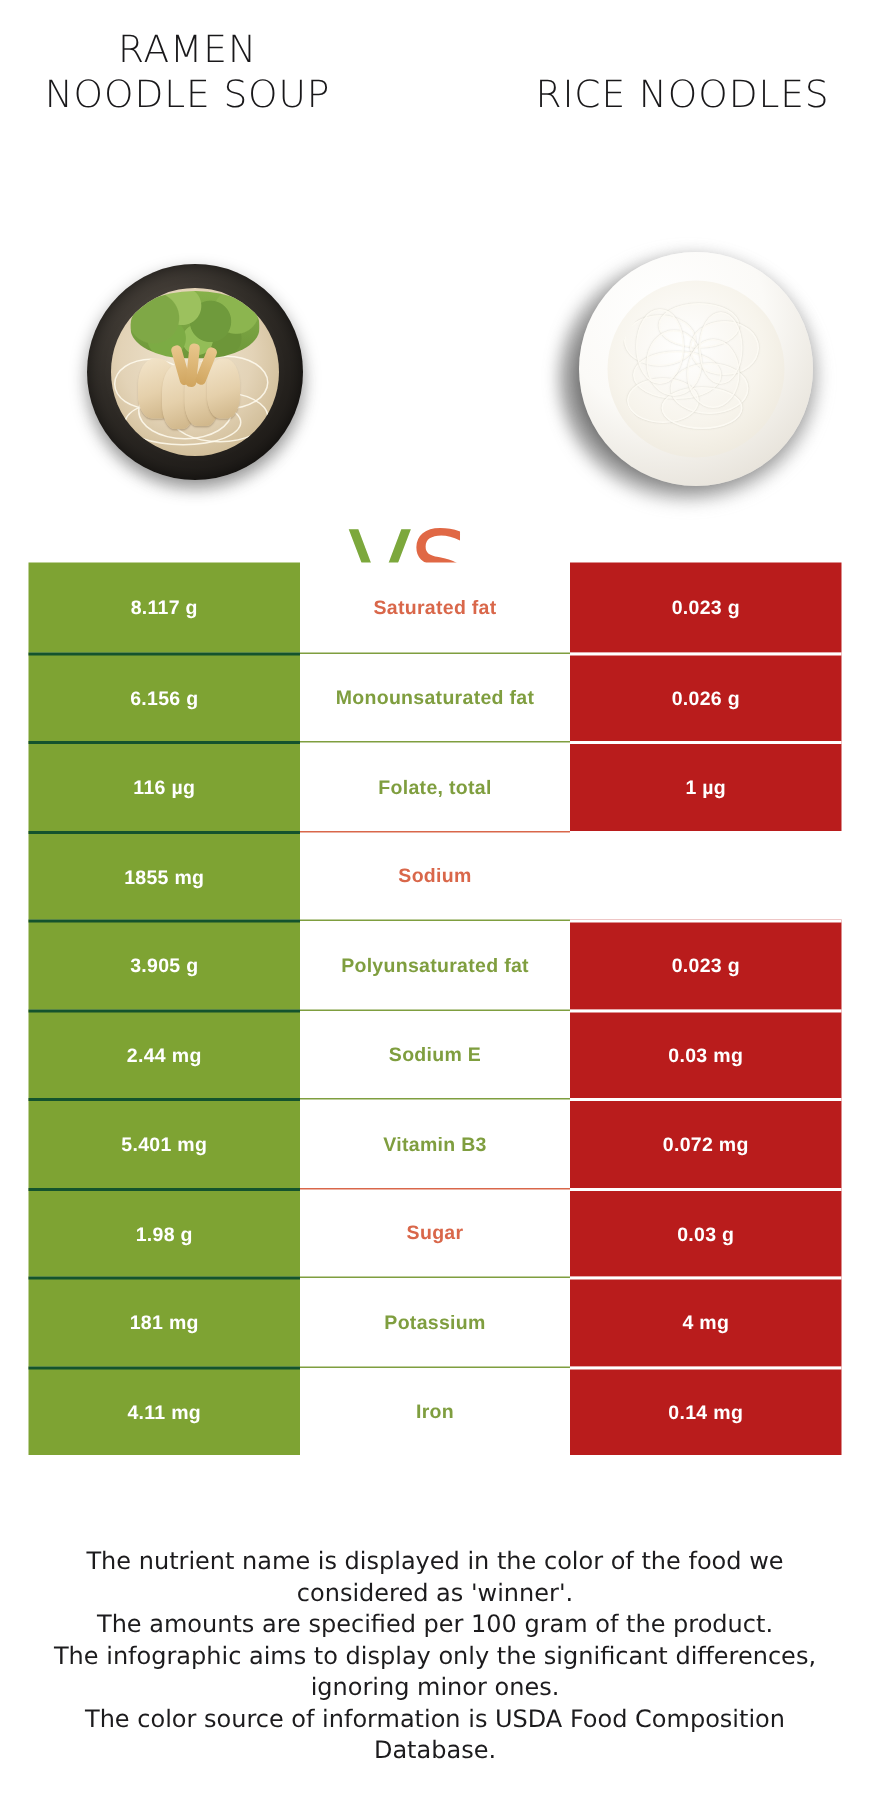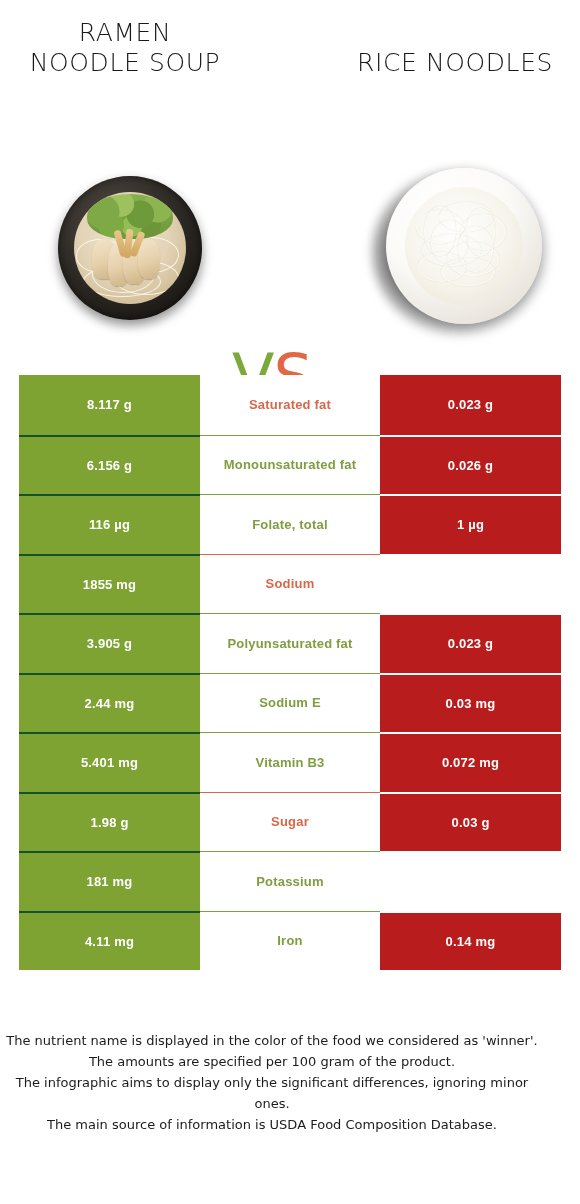--- a/index.html
+++ b/index.html
@@ -121,23 +121,23 @@
   .cell-right { width:181px; background:#b91c1c; color:#ffffff; }
   .cell-left, .cell-right { font-weight:bold; }
   .row + .row .cell-left  { border-top:2px solid #14532d; }
   .row + .row .cell-right { border-top:2px solid #ffffff; }
   .row + .row .cell-mid   { border-top:1px solid currentColor; }
   .win-green  { color:#7f9e3f; }
   .win-orange { color:#d9674a; }
 
   
   .footer {
-    position:absolute; left:0; top:1030px; width:544px;
+    position:absolute; left:18px; top:1030px; width:544px;
     text-align:center; color:#1c1b1d;
-    font-size:13px; line-height:21px;
+    font-size:16px; line-height:21px;
     font-family:"DejaVu Sans", sans-serif;
   }
   .footer p { margin:0; }
 </style>
 </head>
 <body>
 
 <div class="page">
 
   <div class="titles">
@@ -230,27 +230,28 @@
         <div class="cell cell-right">0.072 mg</div>
       </div>
       <div class="row">
         <div class="cell cell-left">1.98 g</div>
         <div class="cell cell-mid win-orange">Sugar</div>
         <div class="cell cell-right">0.03 g</div>
       </div>
       <div class="row">
         <div class="cell cell-left">181 mg</div>
         <div class="cell cell-mid win-green">Potassium</div>
+        <div class="cell cell-right">4 mg</div>
       </div>
       <div class="row">
         <div class="cell cell-left">4.11 mg</div>
         <div class="cell cell-mid win-green">Iron</div>
         <div class="cell cell-right">0.14 mg</div>
       </div>
     </div>
 
   <div class="footer">
     <p>The nutrient name is displayed in the color of the food we considered as 'winner'.</p>
     <p>The amounts are specified per 100 gram of the product.</p>
     <p>The infographic aims to display only the significant differences, ignoring minor ones.</p>
-    <p>The main source of information is USDA Food Composition Database.</p>
+    <p>The color source of information is USDA Food Composition Database.</p>
   </div>
 </div>
 
 </body></html>

